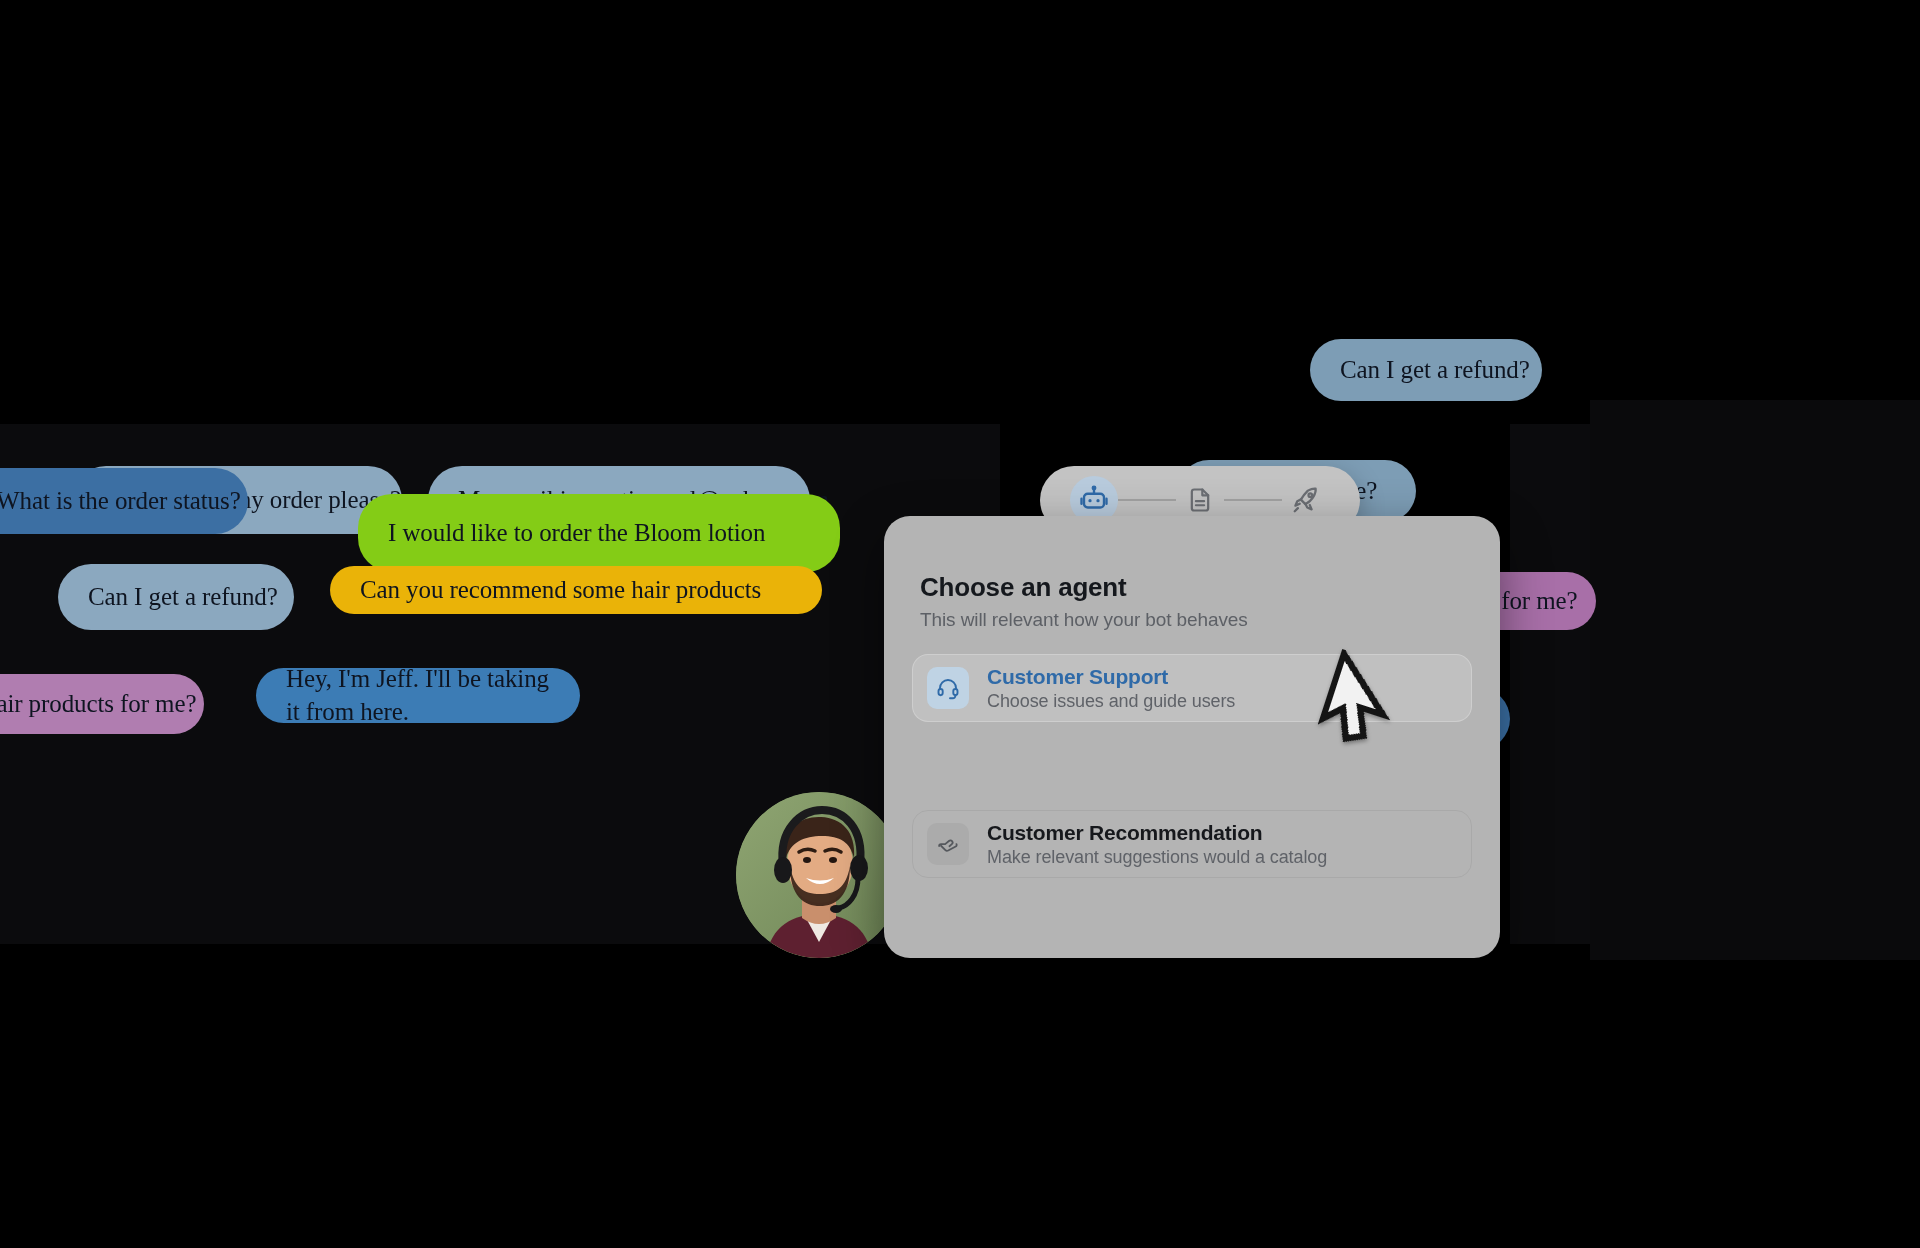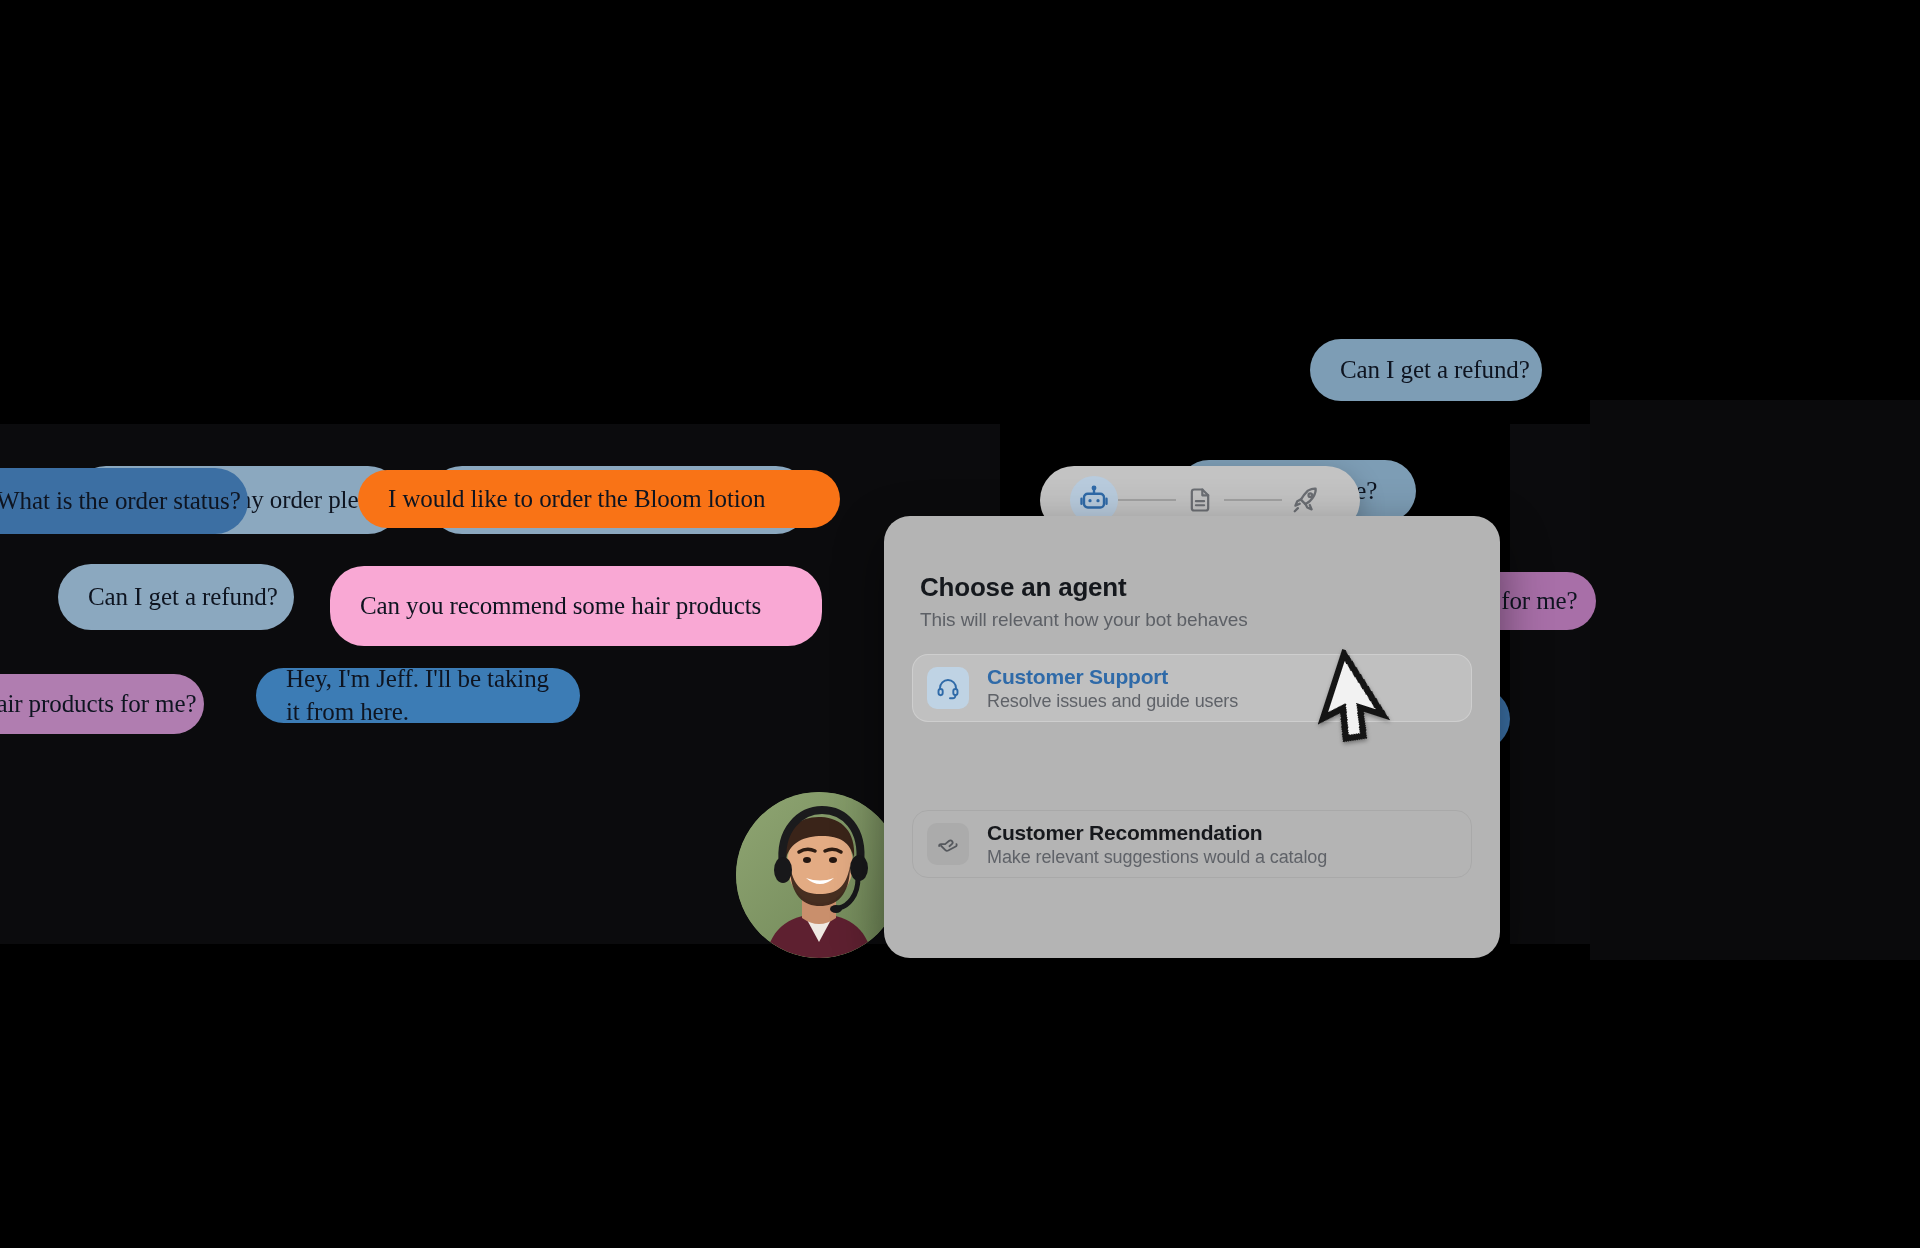--- a/index.html
+++ b/index.html
@@ -196,24 +196,24 @@
 
   <div class="bg-band"></div>
   <div class="bg-band-right"></div>
   <div class="bg-band-r2"></div>
 
   <div id="bubble-layer">
       <div class="bubble" style="left: 72px; top: 466px; width: 330px; height: 68px; background: rgb(139, 168, 191);">Can I cancel my order please?</div>
       <div class="bubble" style="left: 428px; top: 466px; width: 382px; height: 68px; background: rgb(139, 168, 191);">My email is martincarol@yahoo.com</div>
       <div class="bubble" style="left: 1310px; top: 339px; width: 232px; height: 62px; background: rgb(125, 157, 181);">Can I get a refund?</div>
       <div class="bubble" style="left: -34px; top: 468px; width: 282px; height: 66px; background: rgb(60, 111, 163);">What is the order status?</div>
-      <div class="bubble" style="left: 358px; top: 470px; width: 482px; height: 58px; background: #f97316;">I would like to order the Bloom lotion</div>
+      <div class="bubble" style="left: 358px; top: 494px; width: 482px; height: 78px; background: #84cc16;">I would like to order the Bloom lotion</div>
       <div class="bubble" style="left: 1178px; top: 460px; width: 238px; height: 62px; background: rgb(125, 157, 181);">my order please?</div>
       <div class="bubble" style="left: 58px; top: 564px; width: 236px; height: 66px; background: rgb(139, 168, 191);">Can I get a refund?</div>
-      <div class="bubble" style="left: 330px; top: 566px; width: 492px; height: 80px; background: #f9a8d4;">Can you recommend some hair products</div>
+      <div class="bubble" style="left: 330px; top: 566px; width: 492px; height: 48px; background: #eab308;">Can you recommend some hair products</div>
       <div class="bubble" style="left: 1196px; top: 572px; width: 400px; height: 58px; background: rgb(168, 111, 168);">mmend some hair products for me?</div>
       <div class="bubble" style="left: -46px; top: 674px; width: 250px; height: 60px; background: rgb(176, 125, 176);">hair products for me?</div>
       <div class="bubble two-line" style="left: 256px; top: 668px; width: 324px; height: 55px; background: rgb(60, 124, 181);">Hey, I'm Jeff. I'll be taking it from here.</div>
       <div class="bubble" style="left: 1224px; top: 688px; width: 286px; height: 62px; background: rgb(60, 114, 168);">What is the order status?</div>
     </div>
 
   <div class="avatar">
     <svg class="face-svg" viewBox="0 0 166 166">
       <defs>
         <clipPath id="circ">
@@ -295,21 +295,21 @@
       <div class="option-icon blue">
         <svg width="24" height="24" viewBox="0 0 24 24" fill="none" stroke="#2f6aa8" stroke-width="1.9" stroke-linecap="round" stroke-linejoin="round">
           <path d="M4 13v-1a8 8 0 0 1 16 0v1"></path>
           <rect x="2.5" y="13" width="4.2" height="6.2" rx="2.1"></rect>
           <rect x="17.3" y="13" width="4.2" height="6.2" rx="2.1"></rect>
           <path d="M19.4 19.2v.6a2.5 2.5 0 0 1-2.5 2.5H14"></path>
         </svg>
       </div>
       <div class="option-text">
         <div class="option-title highlight">Customer Support</div>
-        <div class="option-desc">Resolve issues and guide users</div>
+        <div class="option-desc">Choose issues and guide users</div>
       </div>
     </div>
 
 
     <div class="option plain" style="top:294px">
       <div class="option-icon grey">
         <svg width="25" height="25" viewBox="0 0 24 24" fill="none" stroke="#55585d" stroke-width="1.7" stroke-linecap="round" stroke-linejoin="round">
           <path d="M3 13.5c0-1 .8-1.8 1.8-1.8h4l3.6-3.1c.9-.8 2.2-.8 3 .1.8.9.7 2.2-.2 3l-2.3 2"></path>
           <path d="M4.8 13.2 9 17.4c.7.7 1.8.9 2.7.4l7.2-3.8c.9-.5 1.2-1.6.7-2.4"></path>
         </svg>

